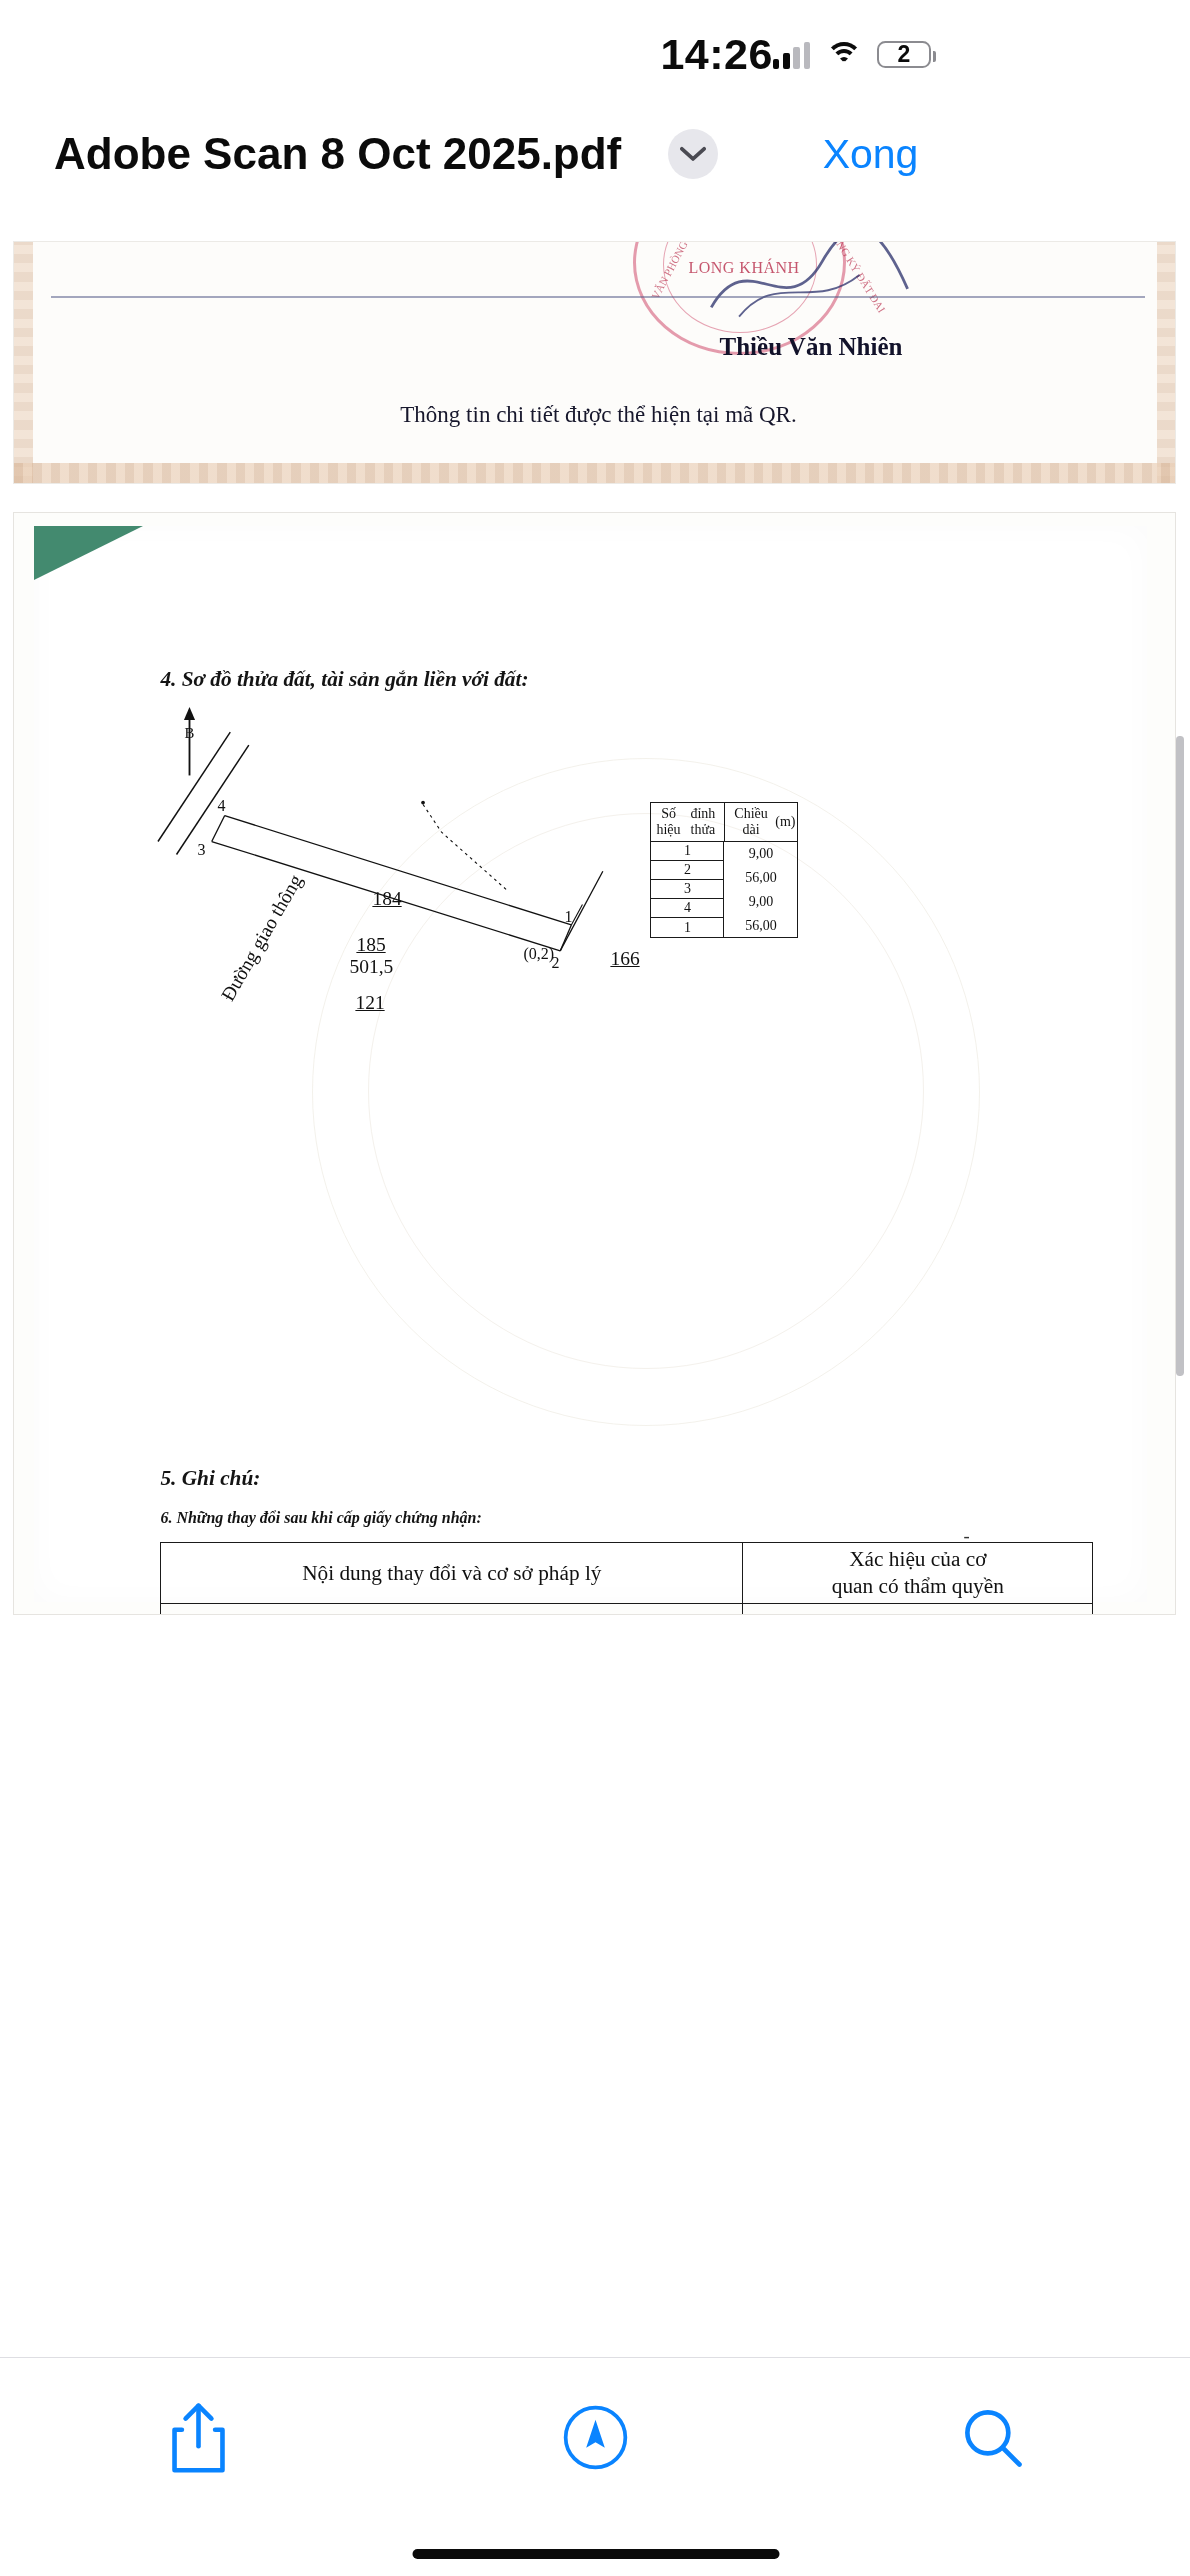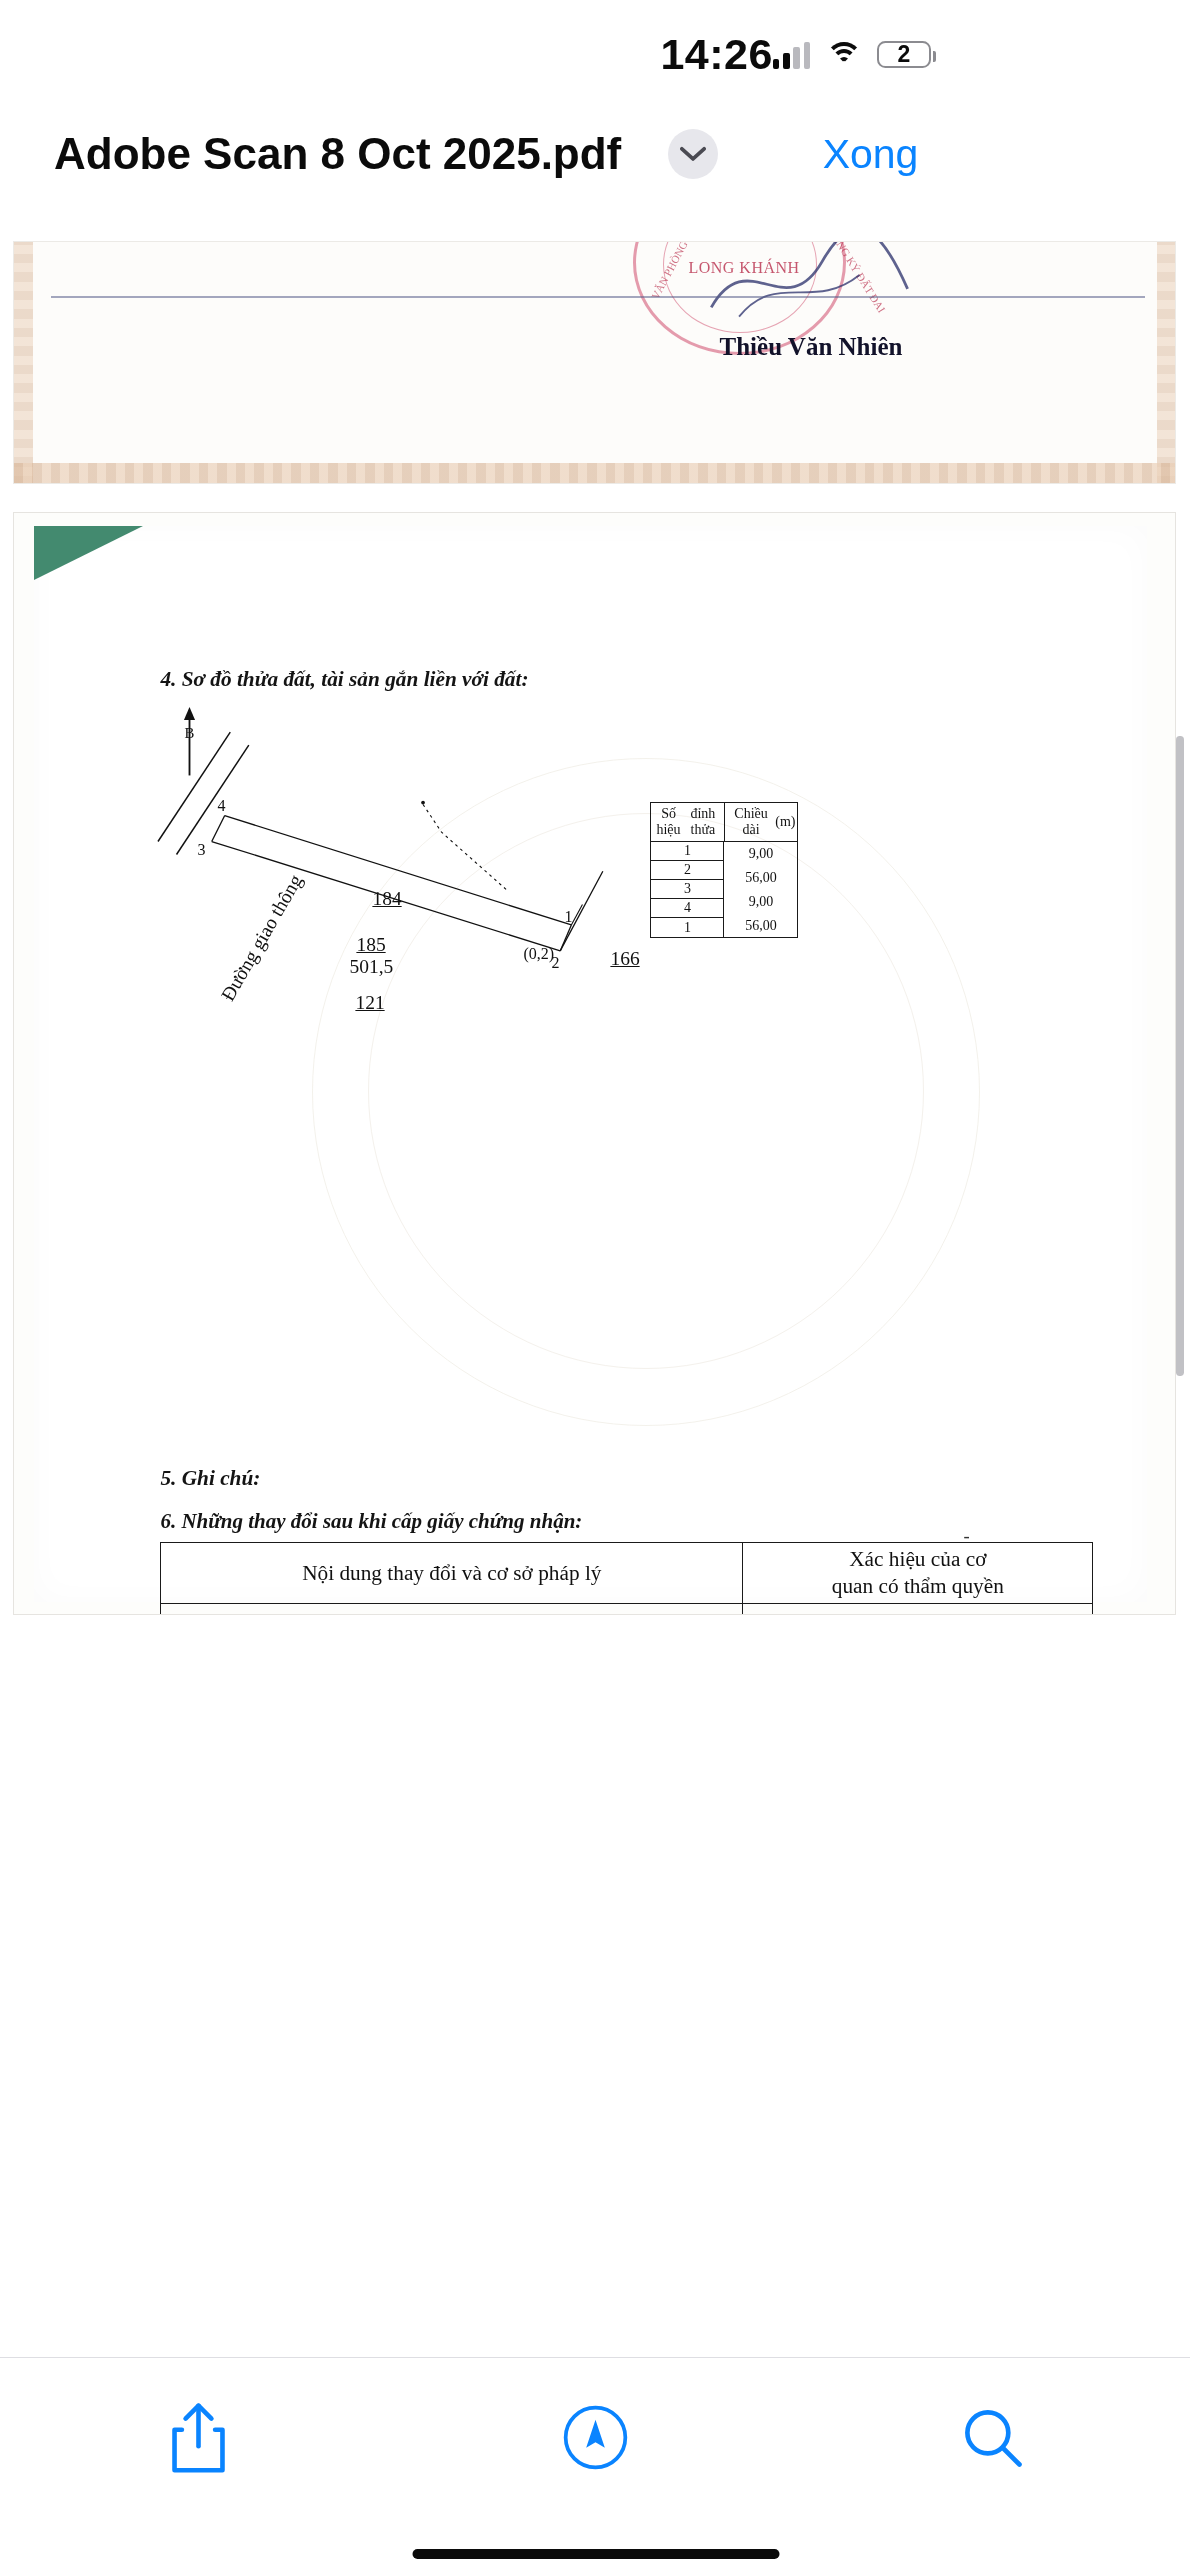--- a/index.html
+++ b/index.html
@@ -182,21 +182,21 @@
   }
   .watermark2 {
     position: absolute; left: 334px; top: 287px; width: 556px; height: 556px;
     border: 1.9px solid #f4f1ec; border-radius: 50%;
   }
 
   .doc-txt { font-family: "Liberation Serif", serif; color: #141414; font-style: italic; }
 
   .h-sec4 { position: absolute; left: 126px; top: 141px; font-size: 21.3px; font-weight: bold; }
   .h-sec5 { position: absolute; left: 126px; top: 940px; font-size: 21.3px; font-weight: bold; }
-  .h-sec6 { position: absolute; left: 126px; top: 983px; font-size: 21px; font-weight: bold; }
+  .h-sec6 { position: absolute; left: 126px; top: 983px; font-size: 16px; font-weight: bold; }
 
   
   .compass { position: absolute; left: 137px; top: 181px; width: 37px; height: 74px; }
 
   
   .diagram { position: absolute; left: 111px; top: 167px; width: 760px; height: 399px; }
   .dlabel {
     position: absolute; font-family: "Liberation Serif", serif; font-size: 19.5px; color: #111;
     white-space: nowrap;
   }
@@ -320,20 +320,21 @@
       <div class="tail-seal-side-l">VĂN PHÒNG</div>
       <div class="tail-seal-side-r">ĐĂNG KÝ ĐẤT ĐAI</div>
       <div class="tail-sign">
         <svg width="213" height="102" viewBox="0 0 230 110">
           <path d="M10 90 C 50 20, 90 110, 130 40 S 200 20, 222 70" fill="none" stroke="#2a2f6b" stroke-width="3"></path>
           <path d="M40 100 C 80 50, 120 95, 170 55" fill="none" stroke="#2a2f6b" stroke-width="2"></path>
         </svg>
       </div>
       <div class="tail-line"></div>
       <div class="tail-name">Thiều Văn Nhiên</div>
+      <div class="tail-qr-note">Thông tin chi tiết được thể hiện tại mã QR.</div>
       <div class="tail-border-bottom"></div>
     </div>
 
 
     <div class="page">
       <div class="page-inner">
         <div class="corner-fold"></div>
         <div class="watermark"></div>
         <div class="watermark2"></div>
 

